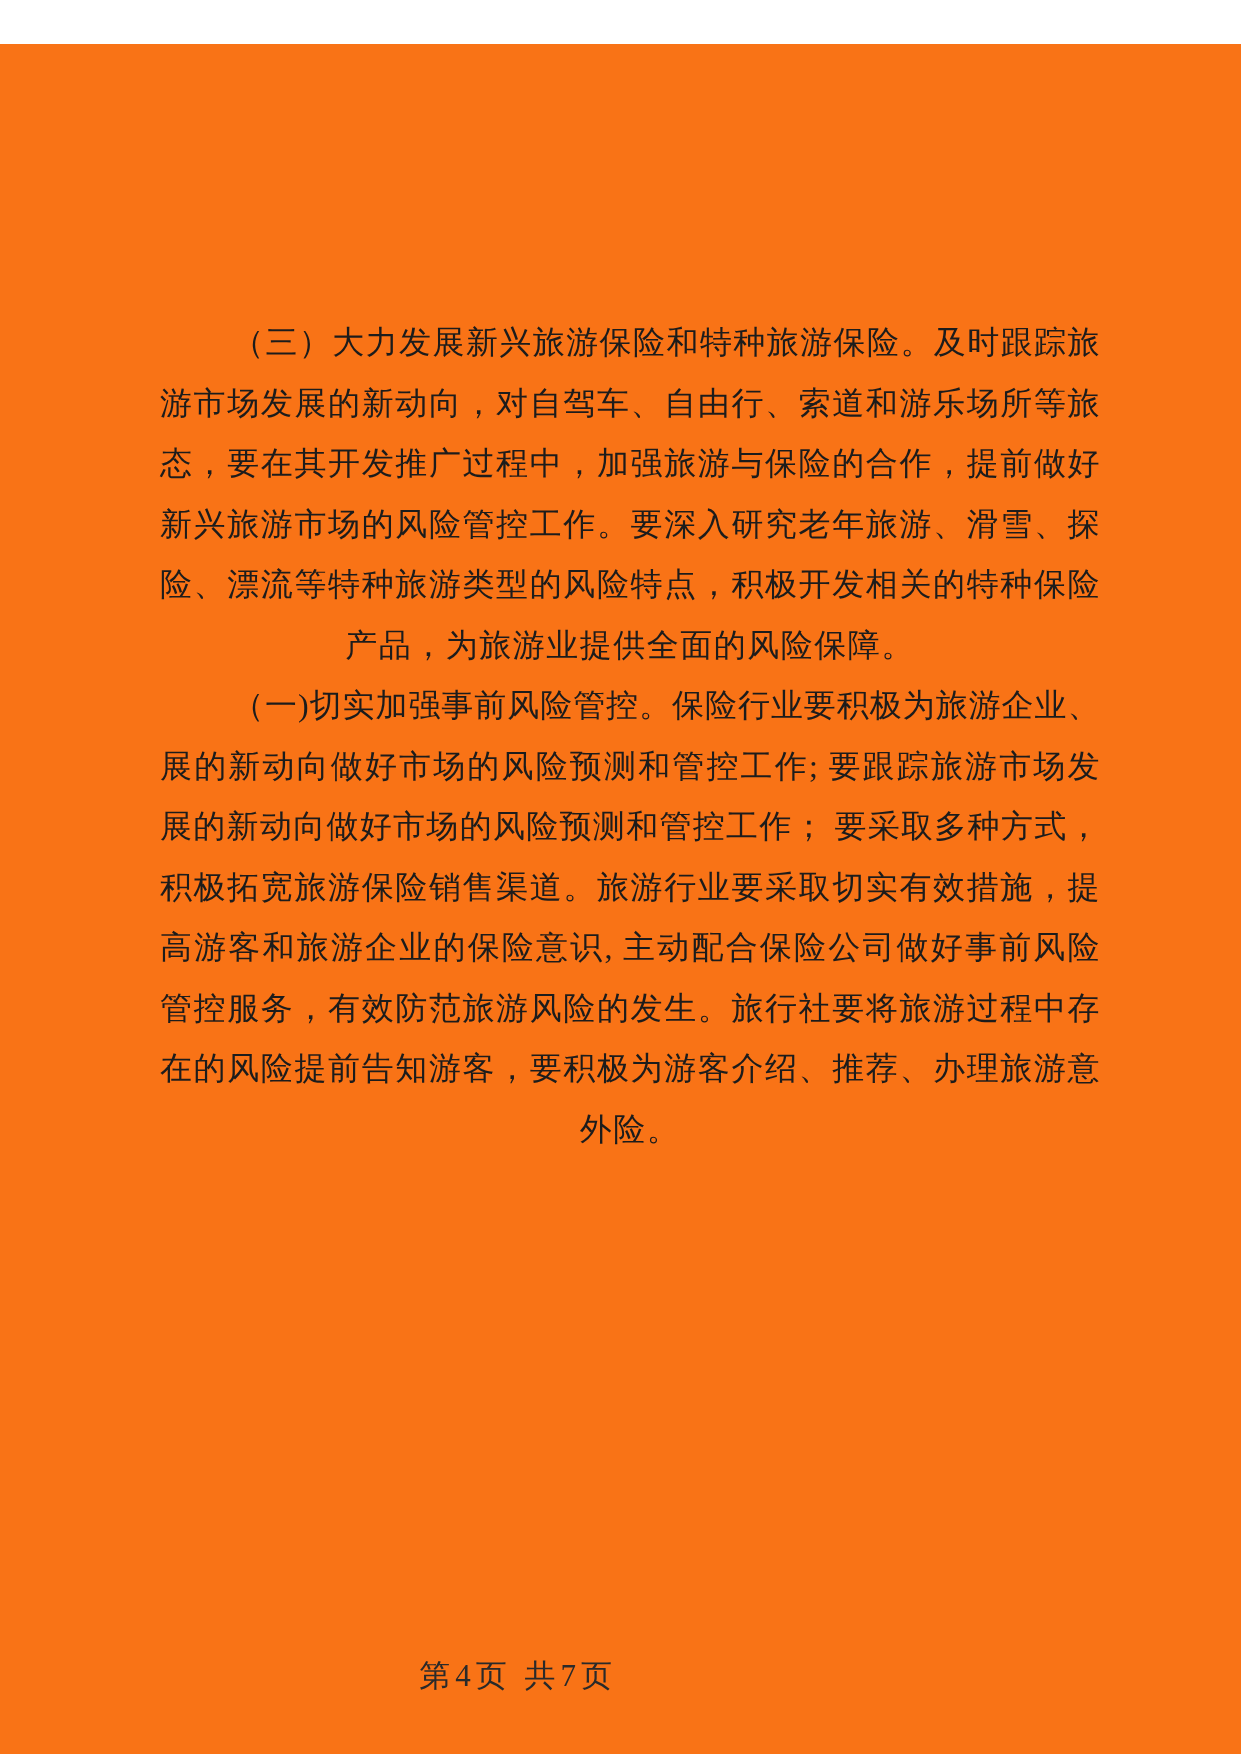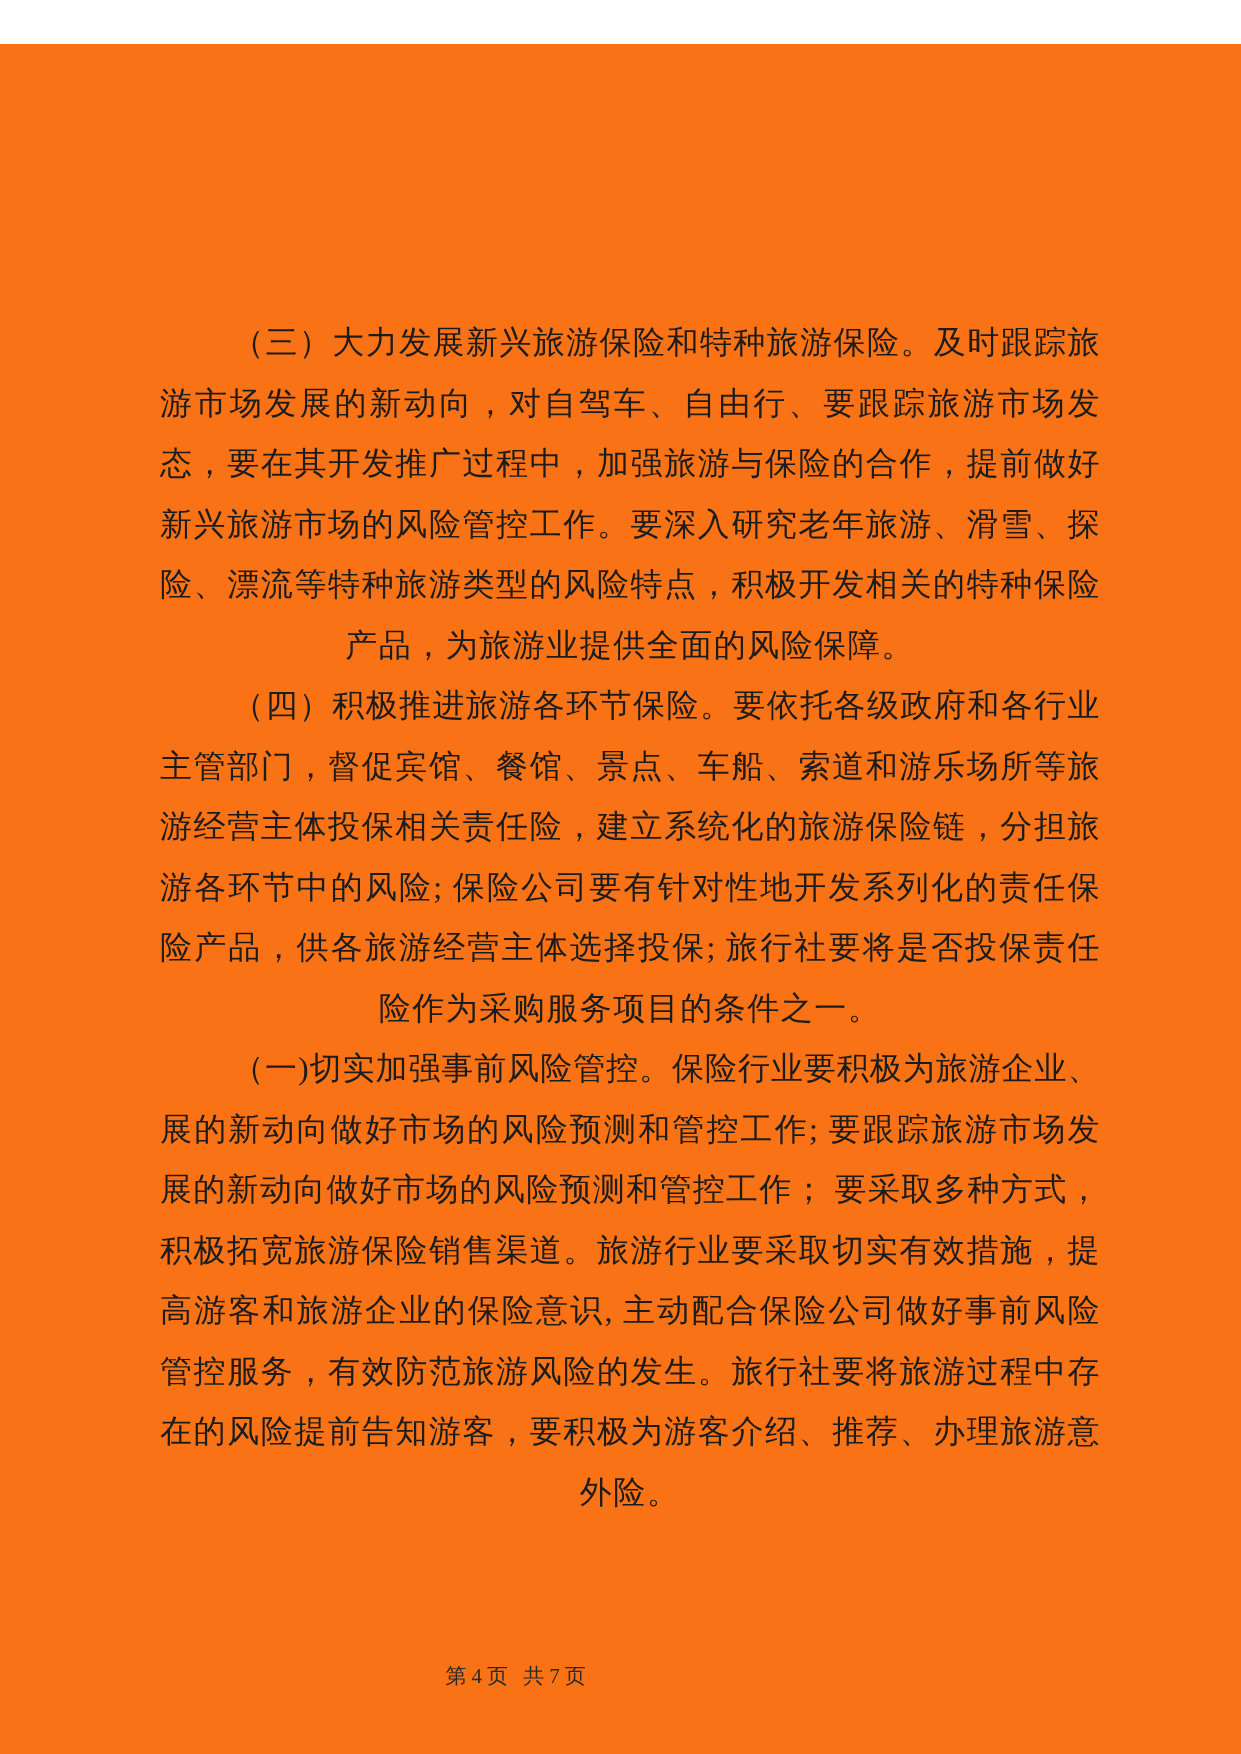--- a/index.html
+++ b/index.html
@@ -43,46 +43,38 @@
   }
   .line.indent {
     padding-left: 72px;
   }
   .footer {
     position: absolute;
     left: 0;
     top: 1612px;
     width: 1036px;
     text-align: center;
-    font-size: 21px;
+    font-size: 31px;
     line-height: 40px;
     letter-spacing: 5px;
     color: #2a2a2a;
   }
 </style>
 </head>
 <body>
 
 <div class="page">
   <main class="doc" id="doc-body">
       <div class="block">
         <div class="line indent fill">（三）大力发展新兴旅游保险和特种旅游保险。及时跟踪旅</div>
-        <div class="line fill">游市场发展的新动向，对自驾车、自由行、要跟踪旅游市场发</div>
+        <div class="line fill">游市场发展的新动向，对自驾车、自由行、索道和游乐场所等旅</div>
         <div class="line fill">态，要在其开发推广过程中，加强旅游与保险的合作，提前做好</div>
         <div class="line fill">新兴旅游市场的风险管控工作。要深入研究老年旅游、滑雪、探</div>
         <div class="line fill">险、漂流等特种旅游类型的风险特点，积极开发相关的特种保险</div>
         <div class="line">产品，为旅游业提供全面的风险保障。</div>
-      </div>
-      <div class="block">
-        <div class="line indent fill">（四）积极推进旅游各环节保险。要依托各级政府和各行业</div>
-        <div class="line fill">主管部门，督促宾馆、餐馆、景点、车船、索道和游乐场所等旅</div>
-        <div class="line fill">游经营主体投保相关责任险，建立系统化的旅游保险链，分担旅</div>
-        <div class="line fill">游各环节中的风险; 保险公司要有针对性地开发系列化的责任保</div>
-        <div class="line fill">险产品，供各旅游经营主体选择投保; 旅行社要将是否投保责任</div>
-        <div class="line">险作为采购服务项目的条件之一。</div>
       </div>
       <div class="block">
         <div class="line indent fill">（一)切实加强事前风险管控。保险行业要积极为旅游企业、</div>
         <div class="line fill">展的新动向做好市场的风险预测和管控工作; 要跟踪旅游市场发</div>
         <div class="line fill">展的新动向做好市场的风险预测和管控工作； 要采取多种方式，</div>
         <div class="line fill">积极拓宽旅游保险销售渠道。旅游行业要采取切实有效措施，提</div>
         <div class="line fill">高游客和旅游企业的保险意识, 主动配合保险公司做好事前风险</div>
         <div class="line fill">管控服务，有效防范旅游风险的发生。旅行社要将旅游过程中存</div>
         <div class="line fill">在的风险提前告知游客，要积极为游客介绍、推荐、办理旅游意</div>
         <div class="line">外险。</div>

